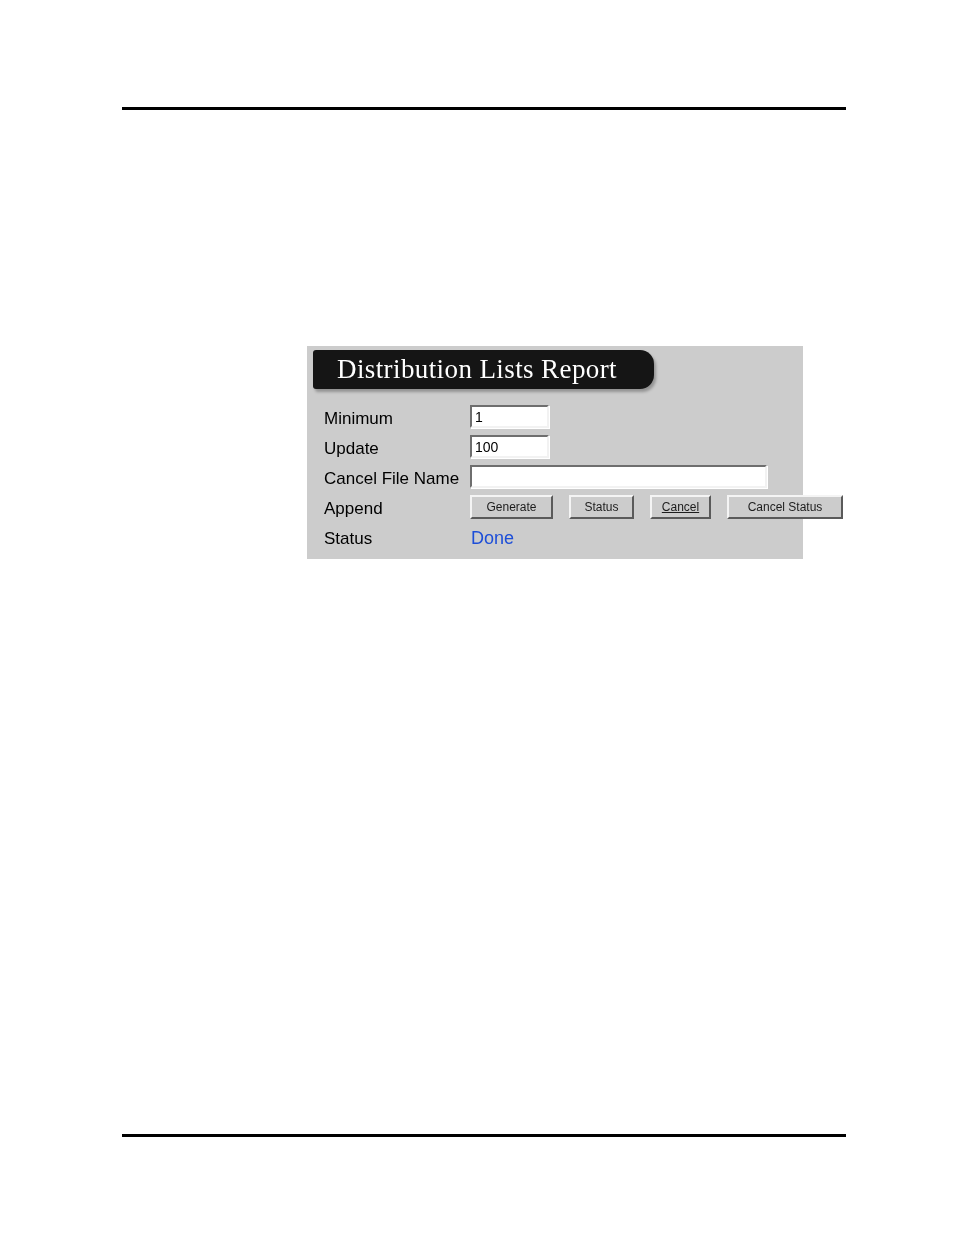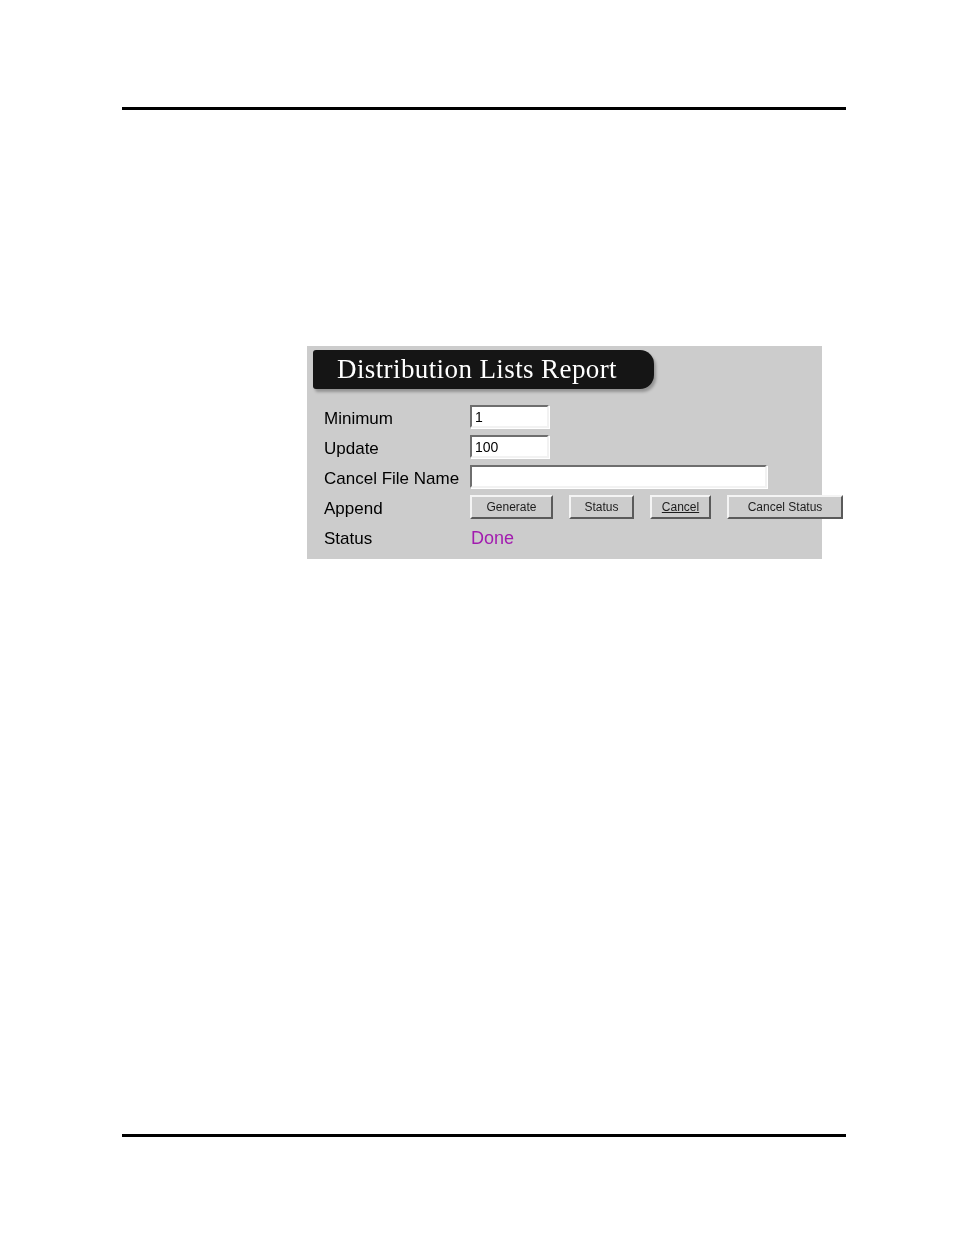--- a/index.html
+++ b/index.html
@@ -27,21 +27,20 @@
   .page-rule.bottom { top: 1134px; }
 
   
   .dialog-panel {
     position: absolute;
     left: 307px;
     top: 346px;
     width: 496px;
     height: 213px;
     background: #cccccc;
-    padding-left: 19px;
   }
 
   
   .title-banner {
     position: absolute;
     left: 6px;
     top: 4px;
     width: 341px;
     height: 39px;
     background: #151515;
@@ -144,21 +143,21 @@
   .btn-append        { width: 45px; }
   .btn-cancel        { width: 41px; text-decoration: underline; }
   .btn-update-status { width: 96px; }
 
   
   .status-value {
     position: absolute;
     left: 164px;
     top: -1px;
     font-size: 18px;
-    color: #a21caf;
+    color: #1d4ed8;
     line-height: 22px;
     white-space: nowrap;
   }
 </style>
 </head>
 <body>
 
 <div class="page-rule top"></div>
 
 <div class="dialog-panel">

